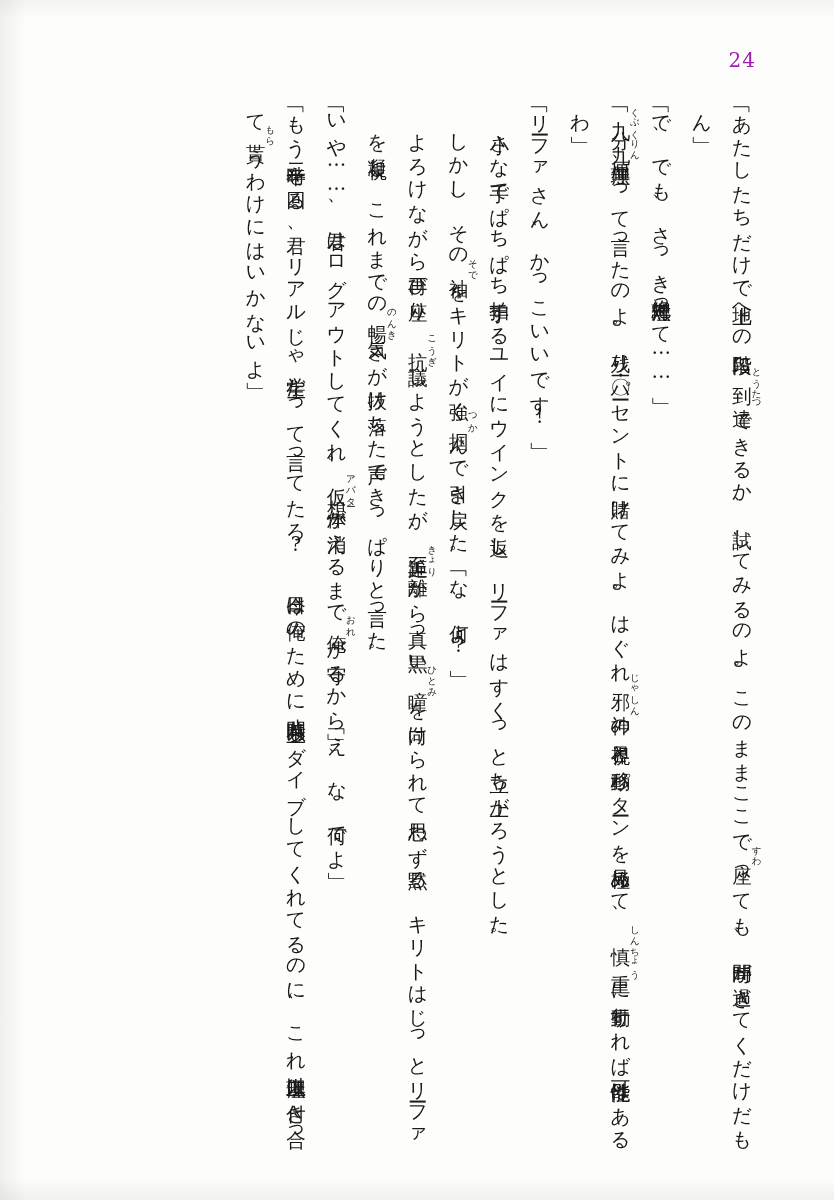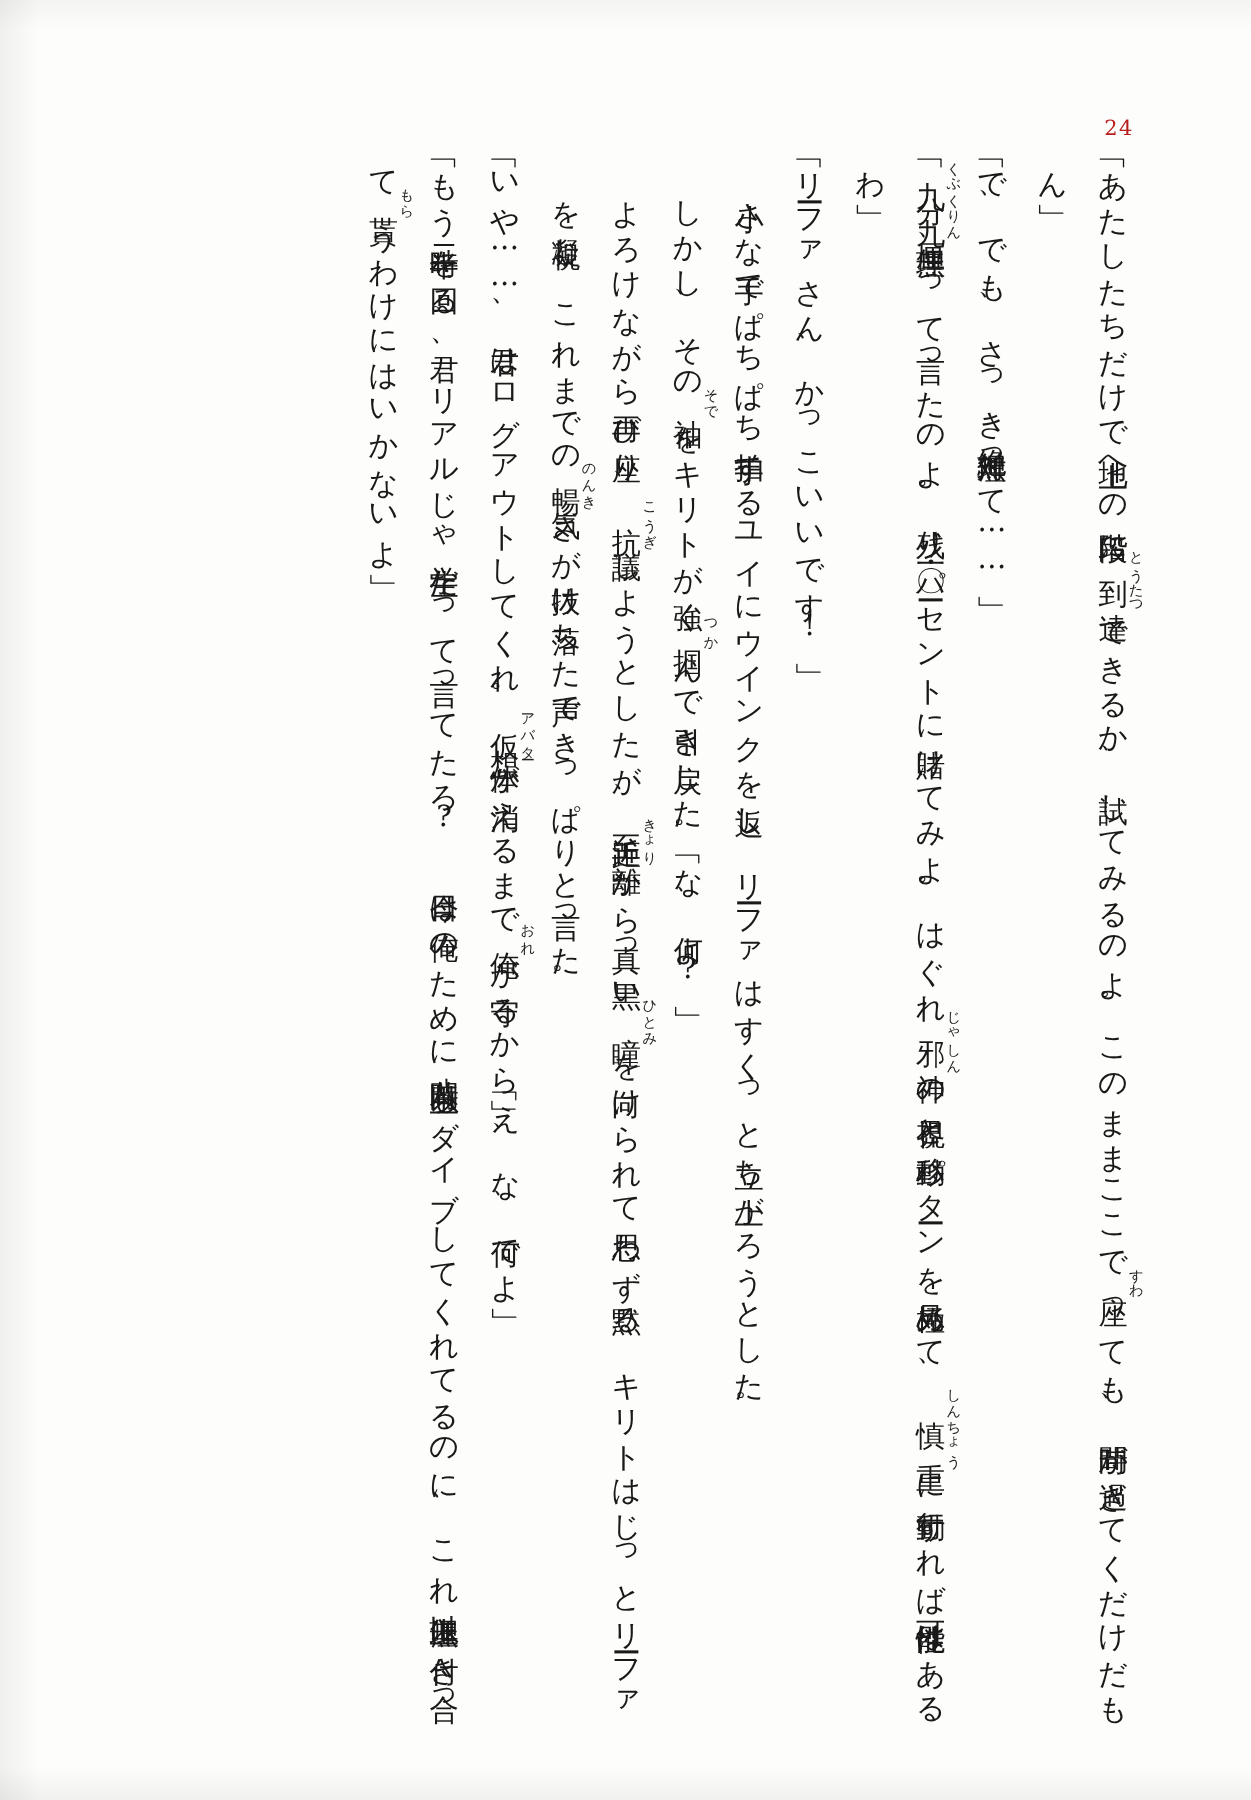--- a/index.html
+++ b/index.html
@@ -20,25 +20,24 @@
     width: 834px;
     height: 1200px;
     background: #fdfdfb;
     box-sizing: border-box;
   }
   
   .page-number {
     position: absolute;
     top: 48px;
     right: 78px;
-    font-size: 14px;
+    font-size: 20px;
     font-family: "DejaVu Serif", "Liberation Serif", serif;
-    color: #b91c1c;
+    color: #a21caf;
     letter-spacing: 1px;
-    margin-top: 30px;
   }
   
   .text-block {
     position: absolute;
     top: 100px;
     right: 72px;
     left: 72px;
     bottom: 60px;
     writing-mode: vertical-rl;
     -webkit-writing-mode: vertical-rl;

